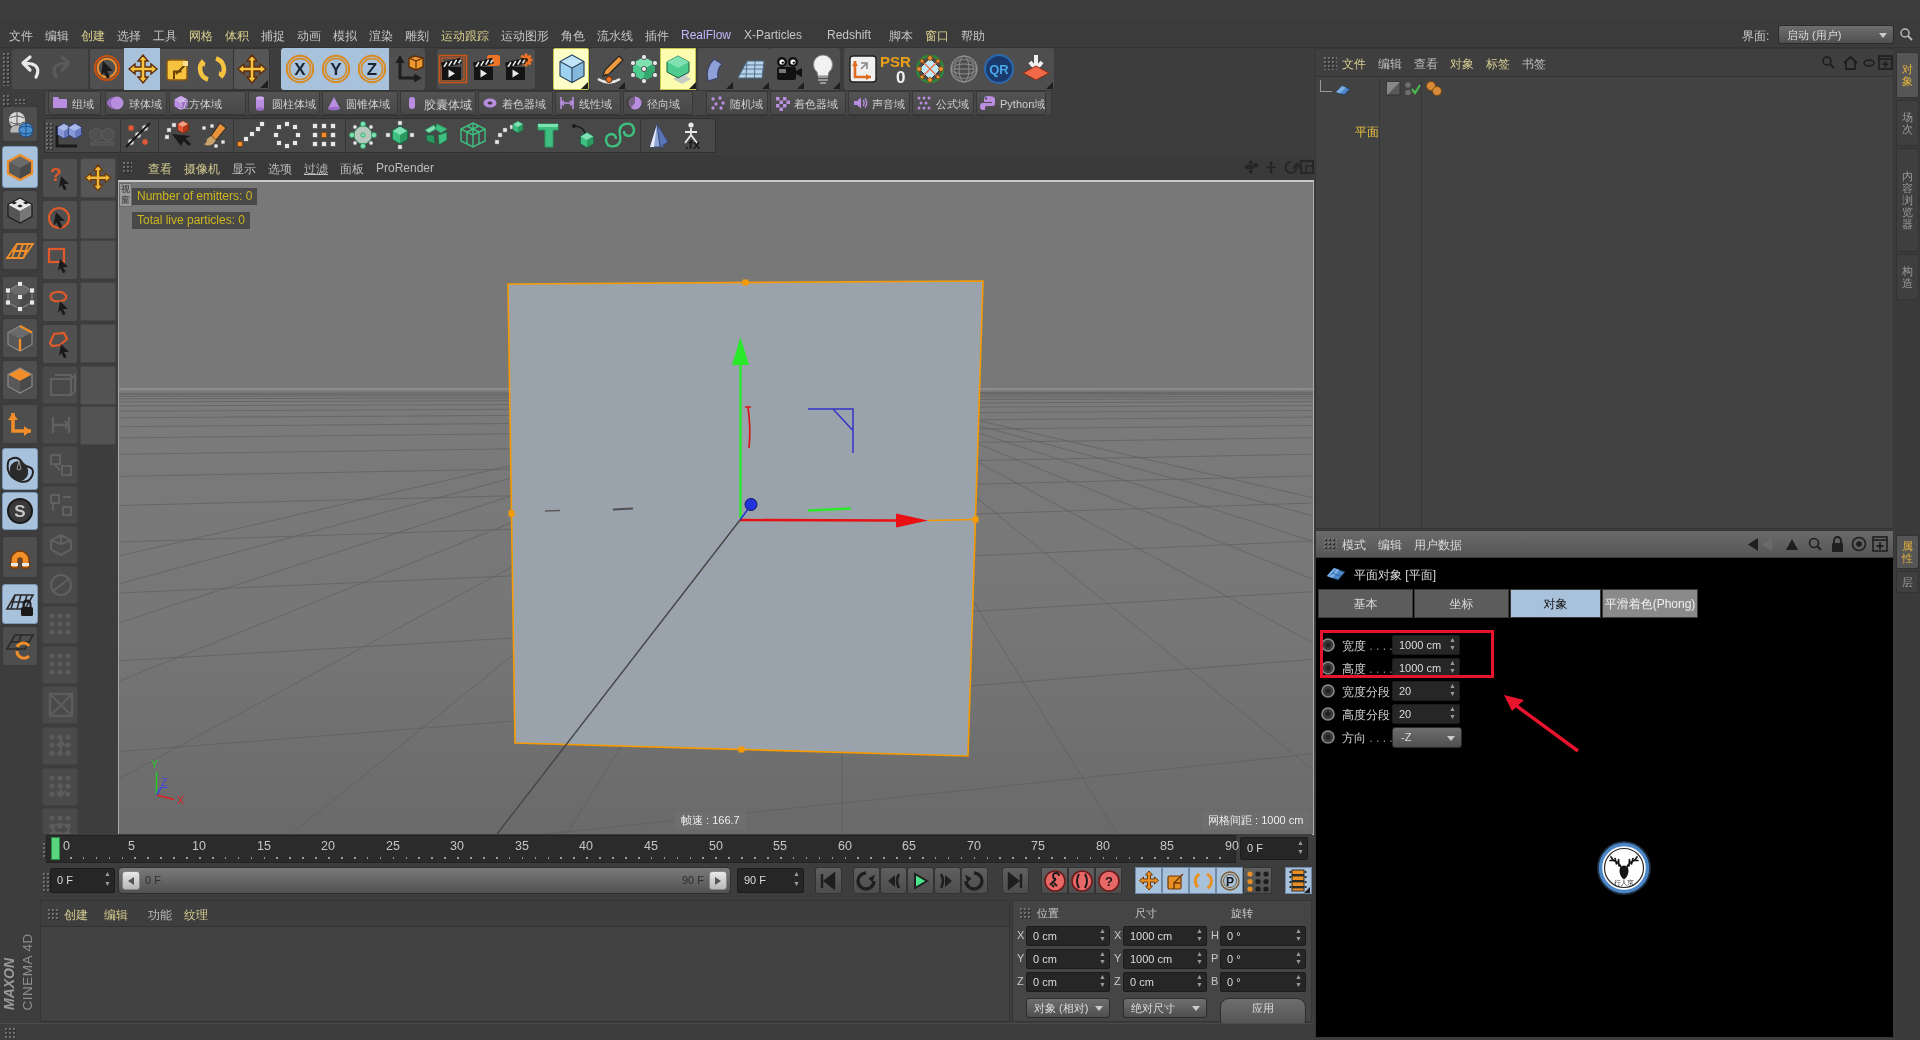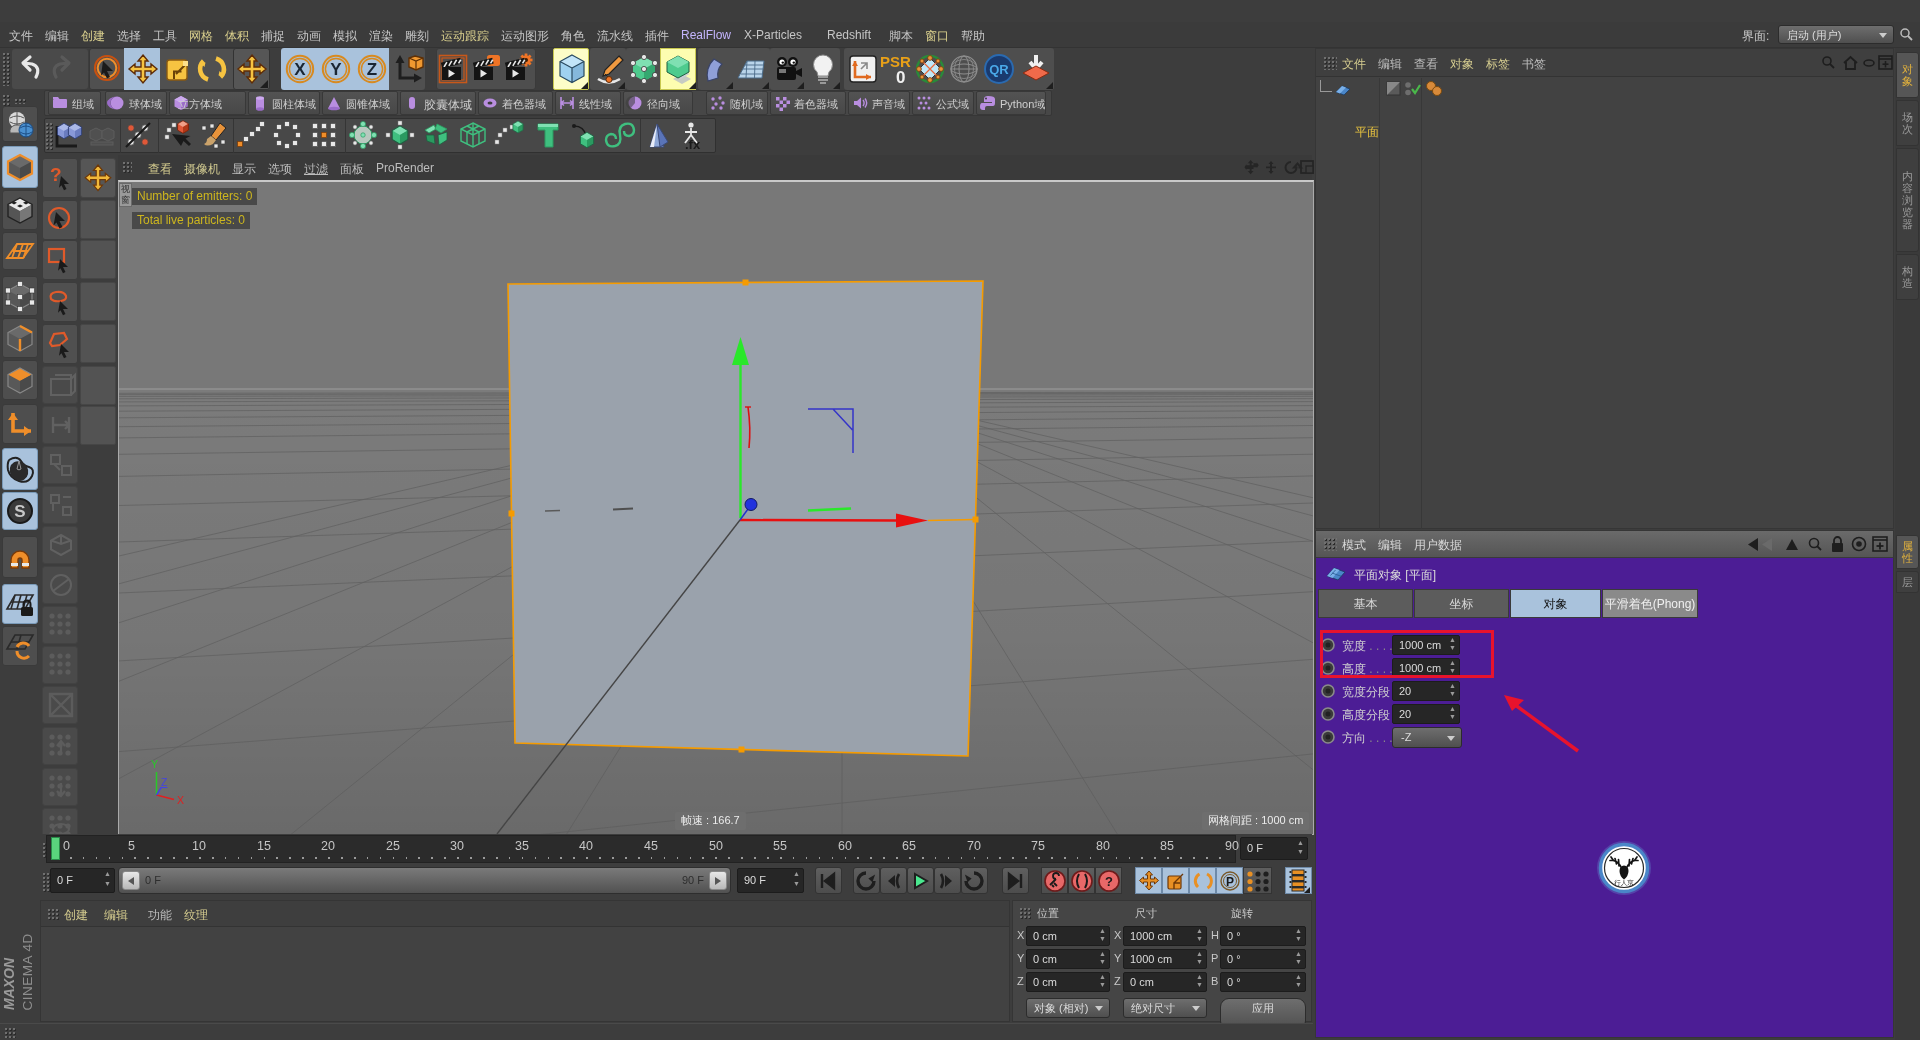--- a/index.html
+++ b/index.html
@@ -1128,21 +1128,21 @@
         <path d="M1 2 h13 l-13 13 z" fill="#888"></path>
         <circle cx="22" cy="5" r="2.8" fill="#6e6e6e"></circle>
         <circle cx="22" cy="12.5" r="2.8" fill="#6e6e6e"></circle>
         <path d="M26 9 l3 4 5 -8" stroke="#4ab84a" stroke-width="2.2" fill="none"></path>
       </svg>
 <svg style="left:108px;top:30px" width="22" height="20">
         <circle cx="7" cy="7" r="4.5" fill="#d88a3a" stroke="#7a4a10" stroke-width="1"></circle>
         <circle cx="13" cy="12" r="4.5" fill="#d88a3a" stroke="#7a4a10" stroke-width="1"></circle>
       </svg>
 </div>
-<div class="abs" style="left:1315px;top:530px;width:579px;height:508px;background:#4c1d95;border:1px solid #363636;">
+<div class="abs" style="left:1315px;top:530px;width:579px;height:508px;background:#000000;border:1px solid #363636;">
 <div class="abs" style="left:0;top:0;width:100%;height:27px;background:linear-gradient(#6a6a6a,#555);border-bottom:1px solid #3a3a3a;">
         <div class="abs dots" style="left:7px;top:6px;width:14px;height:14px;"></div>
         <div class="abs cjk" style="left:26px;top:6px;font-size:12px;color:#d8d8d8;">模式</div>
         <div class="abs cjk" style="left:62px;top:6px;font-size:12px;color:#d8d8d8;">编辑</div>
         <div class="abs cjk" style="left:98px;top:6px;font-size:12px;color:#d8d8d8;">用户数据</div>
         <svg style="left:430px;top:5px" width="145" height="17">
           <path d="M12 2 L2 8.5 12 15 Z" fill="#1e1e1e"></path>
           <path d="M16 8.5 L26 2 26 15 Z" fill="#6a6a6a"></path>
           <path d="M46 3 L52 14 40 14 Z" fill="#1e1e1e"></path>
           <g stroke="#1e1e1e" fill="none">

